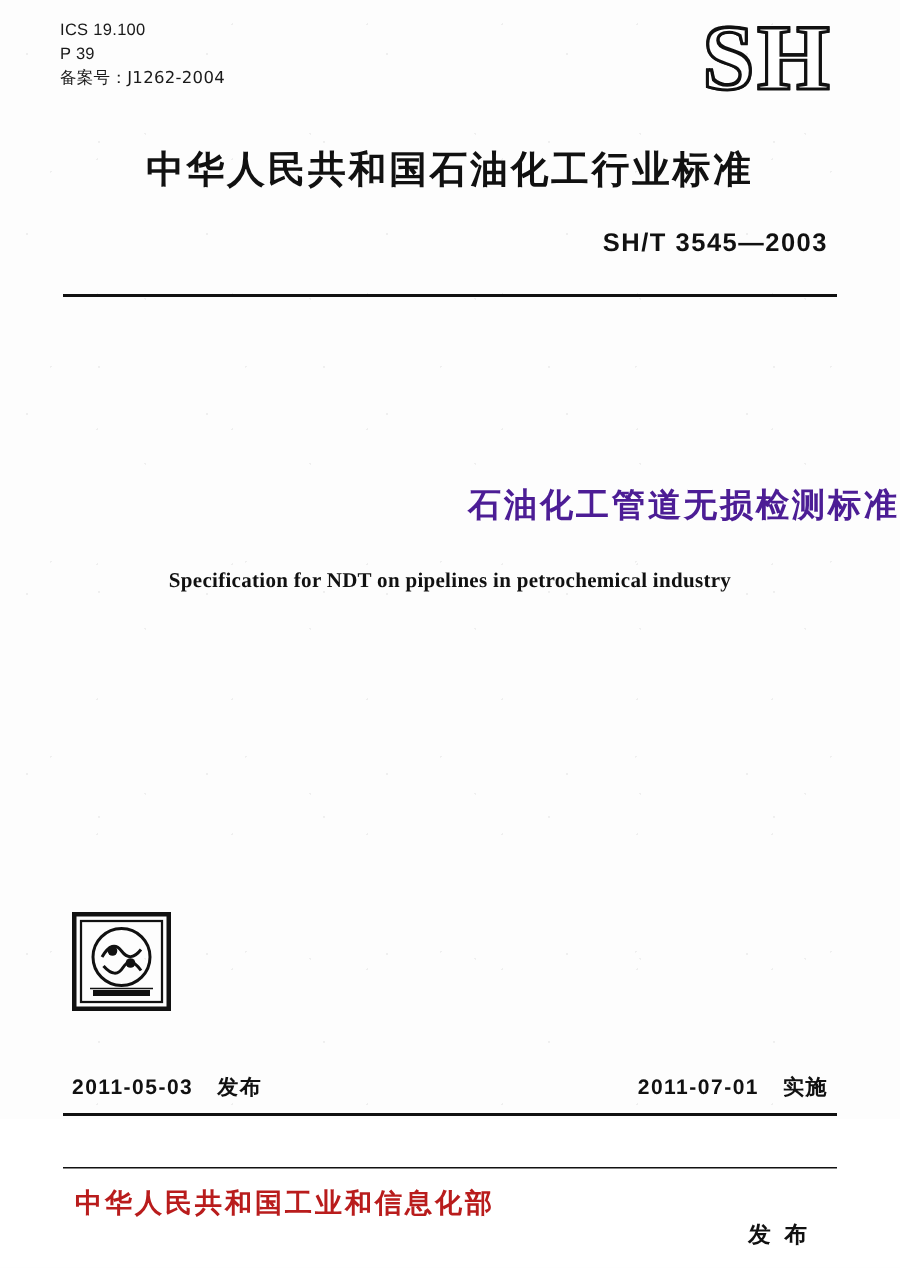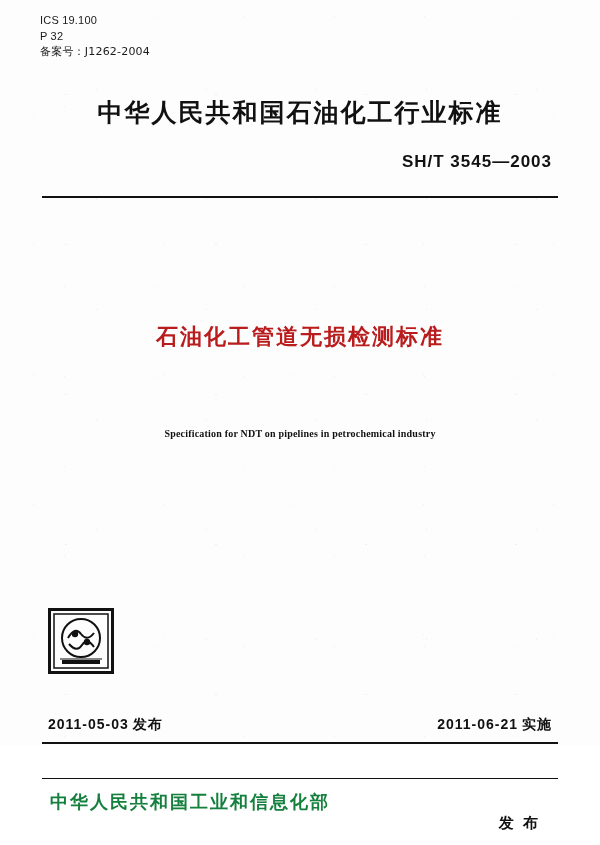--- a/index.html
+++ b/index.html
@@ -96,39 +96,38 @@
   .rule-top { top: 196px; }
   .rule-bottom { top: 742px; }
   .rule-footer { top: 778px; border-top: 1px solid #111; }
 
   
   .doc-title-cn {
     position: absolute;
     left: 0;
     right: 0;
     top: 322px;
-    text-align: center;
+    text-align: right;
     font-family: "DejaVu Sans", sans-serif;
     font-size: 22px;
     font-weight: bold;
     letter-spacing: 2px;
-    color: #b91c1c;
+    color: #4c1d95;
   }
   .doc-title-en {
     position: absolute;
     left: 0;
     right: 0;
     top: 380px;
     text-align: center;
     font-family: "Liberation Serif", serif;
-    font-size: 10px;
+    font-size: 14px;
     font-weight: bold;
     letter-spacing: 0.2px;
     color: #111;
-    margin-top: 48px;
   }
 
   
   .emblem {
     position: absolute;
     left: 48px;
     top: 608px;
     width: 66px;
     height: 66px;
   }
@@ -149,33 +148,33 @@
     right: 48px;
     top: 716px;
     font-family: "Liberation Sans", sans-serif;
     font-size: 14px;
     font-weight: bold;
     letter-spacing: 1px;
     color: #111;
   }
   .date-left .cn, .date-right .cn {
     font-family: "DejaVu Sans", sans-serif;
-    margin-left: 4px;
+    margin-left: 16px;
   }
 
   
   .publisher {
     position: absolute;
     left: 50px;
     top: 790px;
     font-family: "DejaVu Sans", sans-serif;
     font-size: 18px;
     font-weight: bold;
     letter-spacing: 2px;
-    color: #15803d;
+    color: #b91c1c;
   }
   .publisher-action {
     position: absolute;
     right: 60px;
     top: 792px;
     font-family: "DejaVu Sans", sans-serif;
     font-size: 15px;
     font-weight: bold;
     letter-spacing: 2px;
     color: #111;
@@ -199,24 +198,25 @@
 </style>
 </head>
 <body>
 
 <div class="page">
 
   <div class="speckle"></div>
 
   <div class="meta">
     <div>ICS 19.100</div>
-    <div>P 32</div>
+    <div>P 39</div>
     <div class="meta-cn">备案号：J1262-2004</div>
   </div>
 
+  <div class="sh-logo">SH</div>
 
   <div class="std-title">中华人民共和国石油化工行业标准</div>
 
   <div class="std-number">SH/T 3545—2003</div>
 
   <div class="rule rule-top"></div>
 
   <div class="doc-title-cn">石油化工管道无损检测标准</div>
   <div class="doc-title-en">Specification for NDT on pipelines in petrochemical industry</div>
 
@@ -233,21 +233,21 @@
       <path d="M12 51 h42" stroke="#111" stroke-width="1"></path>
     </svg>
   </div>
 
   <div class="rule rule-bottom"></div>
 
   <div class="date-left">
     <span>2011-05-03</span><span class="cn">发布</span>
   </div>
   <div class="date-right">
-    <span>2011-06-21</span><span class="cn">实施</span>
+    <span>2011-07-01</span><span class="cn">实施</span>
   </div>
 
   <div class="rule rule-footer"></div>
 
   <div class="publisher">中华人民共和国工业和信息化部</div>
   <div class="publisher-action">发  布</div>
 
 </div>
 
 </body></html>

